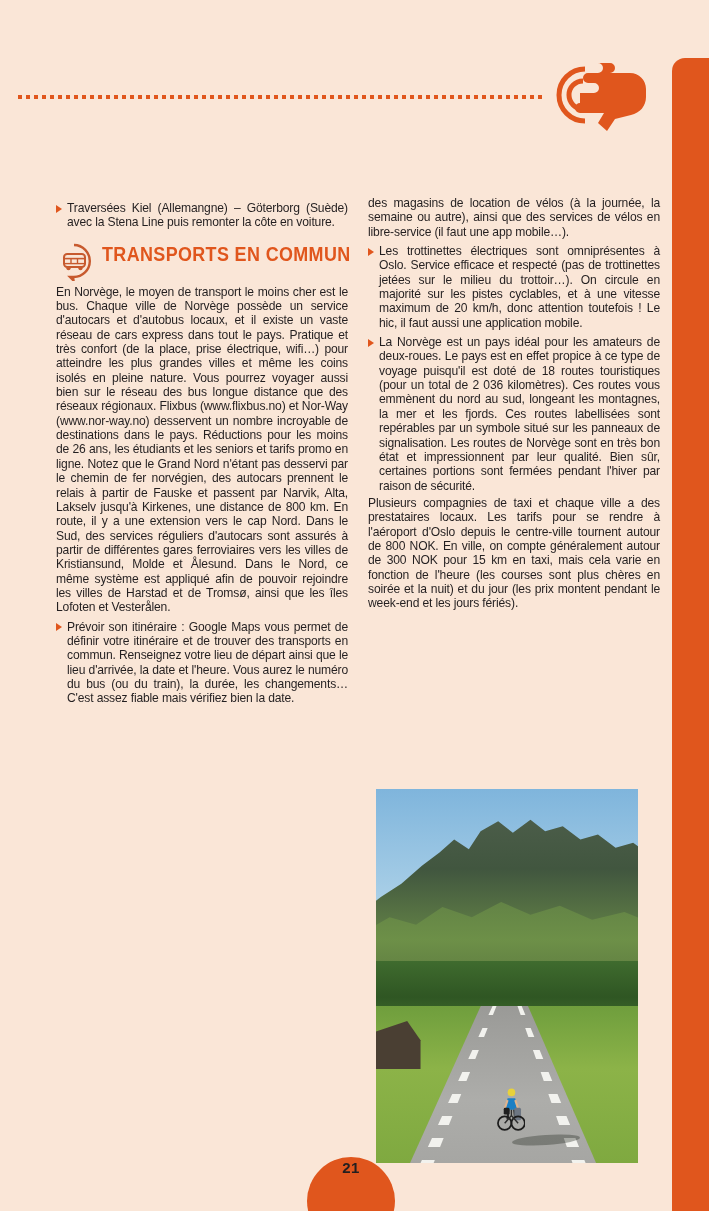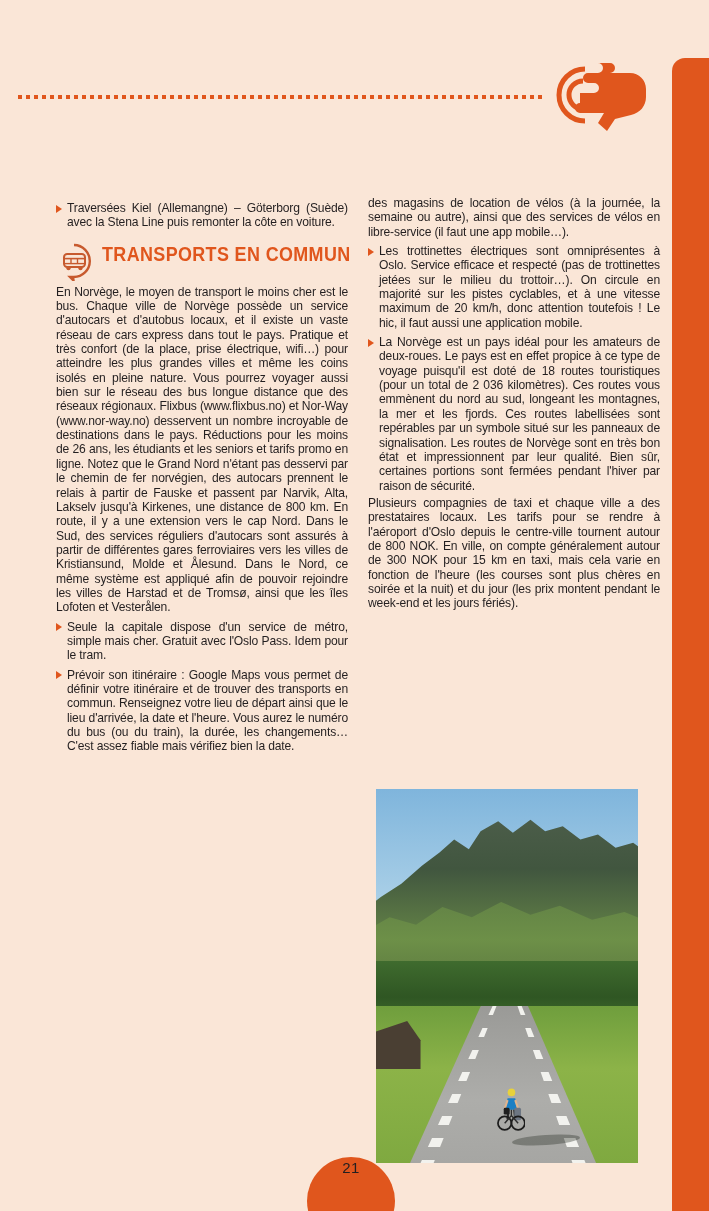--- a/index.html
+++ b/index.html
@@ -203,21 +203,21 @@
     background: #e0561d;
   }
   .folio {
     position: absolute;
     left: 307px;
     bottom: 35px;
     width: 88px;
     text-align: center;
     font-family: "Liberation Sans Narrow", "Liberation Sans", sans-serif;
     font-size: 15px;
-    font-weight: normal;
+    font-weight: bold;
     color: #231f20;
     letter-spacing: 0.5px;
   }
 </style>
 </head>
 <body>
 
 <div class="top-band">
   <div class="dotted-rule"></div>
 
@@ -250,21 +250,20 @@
         <line x1="21.5" y1="15.6" x2="21.5" y2="20.6" stroke="#c75a2e" stroke-width="1.4"></line>
         <line x1="8.8" y1="20.6" x2="28.2" y2="20.6" stroke="#c75a2e" stroke-width="1.4"></line>
         <circle cx="12.5" cy="25.2" r="2.1" fill="#c75a2e"></circle>
         <circle cx="24.5" cy="25.2" r="2.1" fill="#c75a2e"></circle>
       </svg>
       <span class="head-title">Transports en commun</span>
     </div>
 
     <p class="body">En Norvège, le moyen de transport le moins cher est le bus. Chaque ville de Norvège possède un service d'autocars et d'autobus locaux, et il existe un vaste réseau de cars express dans tout le pays. Pratique et très confort (de la place, prise électrique, wifi…) pour atteindre les plus grandes villes et même les coins isolés en pleine nature. Vous pourrez voyager aussi bien sur le réseau des bus longue distance que des réseaux régionaux. Flixbus (www.flixbus.no) et Nor-Way (www.nor-way.no) desservent un nombre incroyable de destinations dans le pays. Réductions pour les moins de 26 ans, les étudiants et les seniors et tarifs promo en ligne. Notez que le Grand Nord n'étant pas desservi par le chemin de fer norvégien, des autocars prennent le relais à partir de Fauske et passent par Narvik, Alta, Lakselv jusqu'à Kirkenes, une distance de 800 km. En route, il y a une extension vers le cap Nord. Dans le Sud, des services réguliers d'autocars sont assurés à partir de différentes gares ferroviaires vers les villes de Kristiansund, Molde et Ålesund. Dans le Nord, ce même système est appliqué afin de pouvoir rejoindre les villes de Harstad et de Tromsø, ainsi que les îles Lofoten et Vesterålen.</p>
 
-    <p class="bullet">Seule la capitale dispose d'un service de métro, simple mais cher. Gratuit avec l'Oslo Pass. Idem pour le tram.</p>
     <p class="bullet">Prévoir son itinéraire : Google Maps vous permet de définir votre itinéraire et de trouver des transports en commun. Renseignez votre lieu de départ ainsi que le lieu d'arrivée, la date et l'heure. Vous aurez le numéro du bus (ou du train), la durée, les changements… C'est assez fiable mais vérifiez bien la date.</p>
 
 
   </div>
 
   <div class="col col-right">
 
     <p class="body">des magasins de location de vélos (à la journée, la semaine ou autre), ainsi que des services de vélos en libre-service (il faut une app mobile…).</p>
 
     <p class="bullet">Les trottinettes électriques sont omniprésentes à Oslo. Service efficace et respecté (pas de trottinettes jetées sur le milieu du trottoir…). On circule en majorité sur les pistes cyclables, et à une vitesse maximum de 20 km/h, donc attention toutefois ! Le hic, il faut aussi une application mobile.</p>

